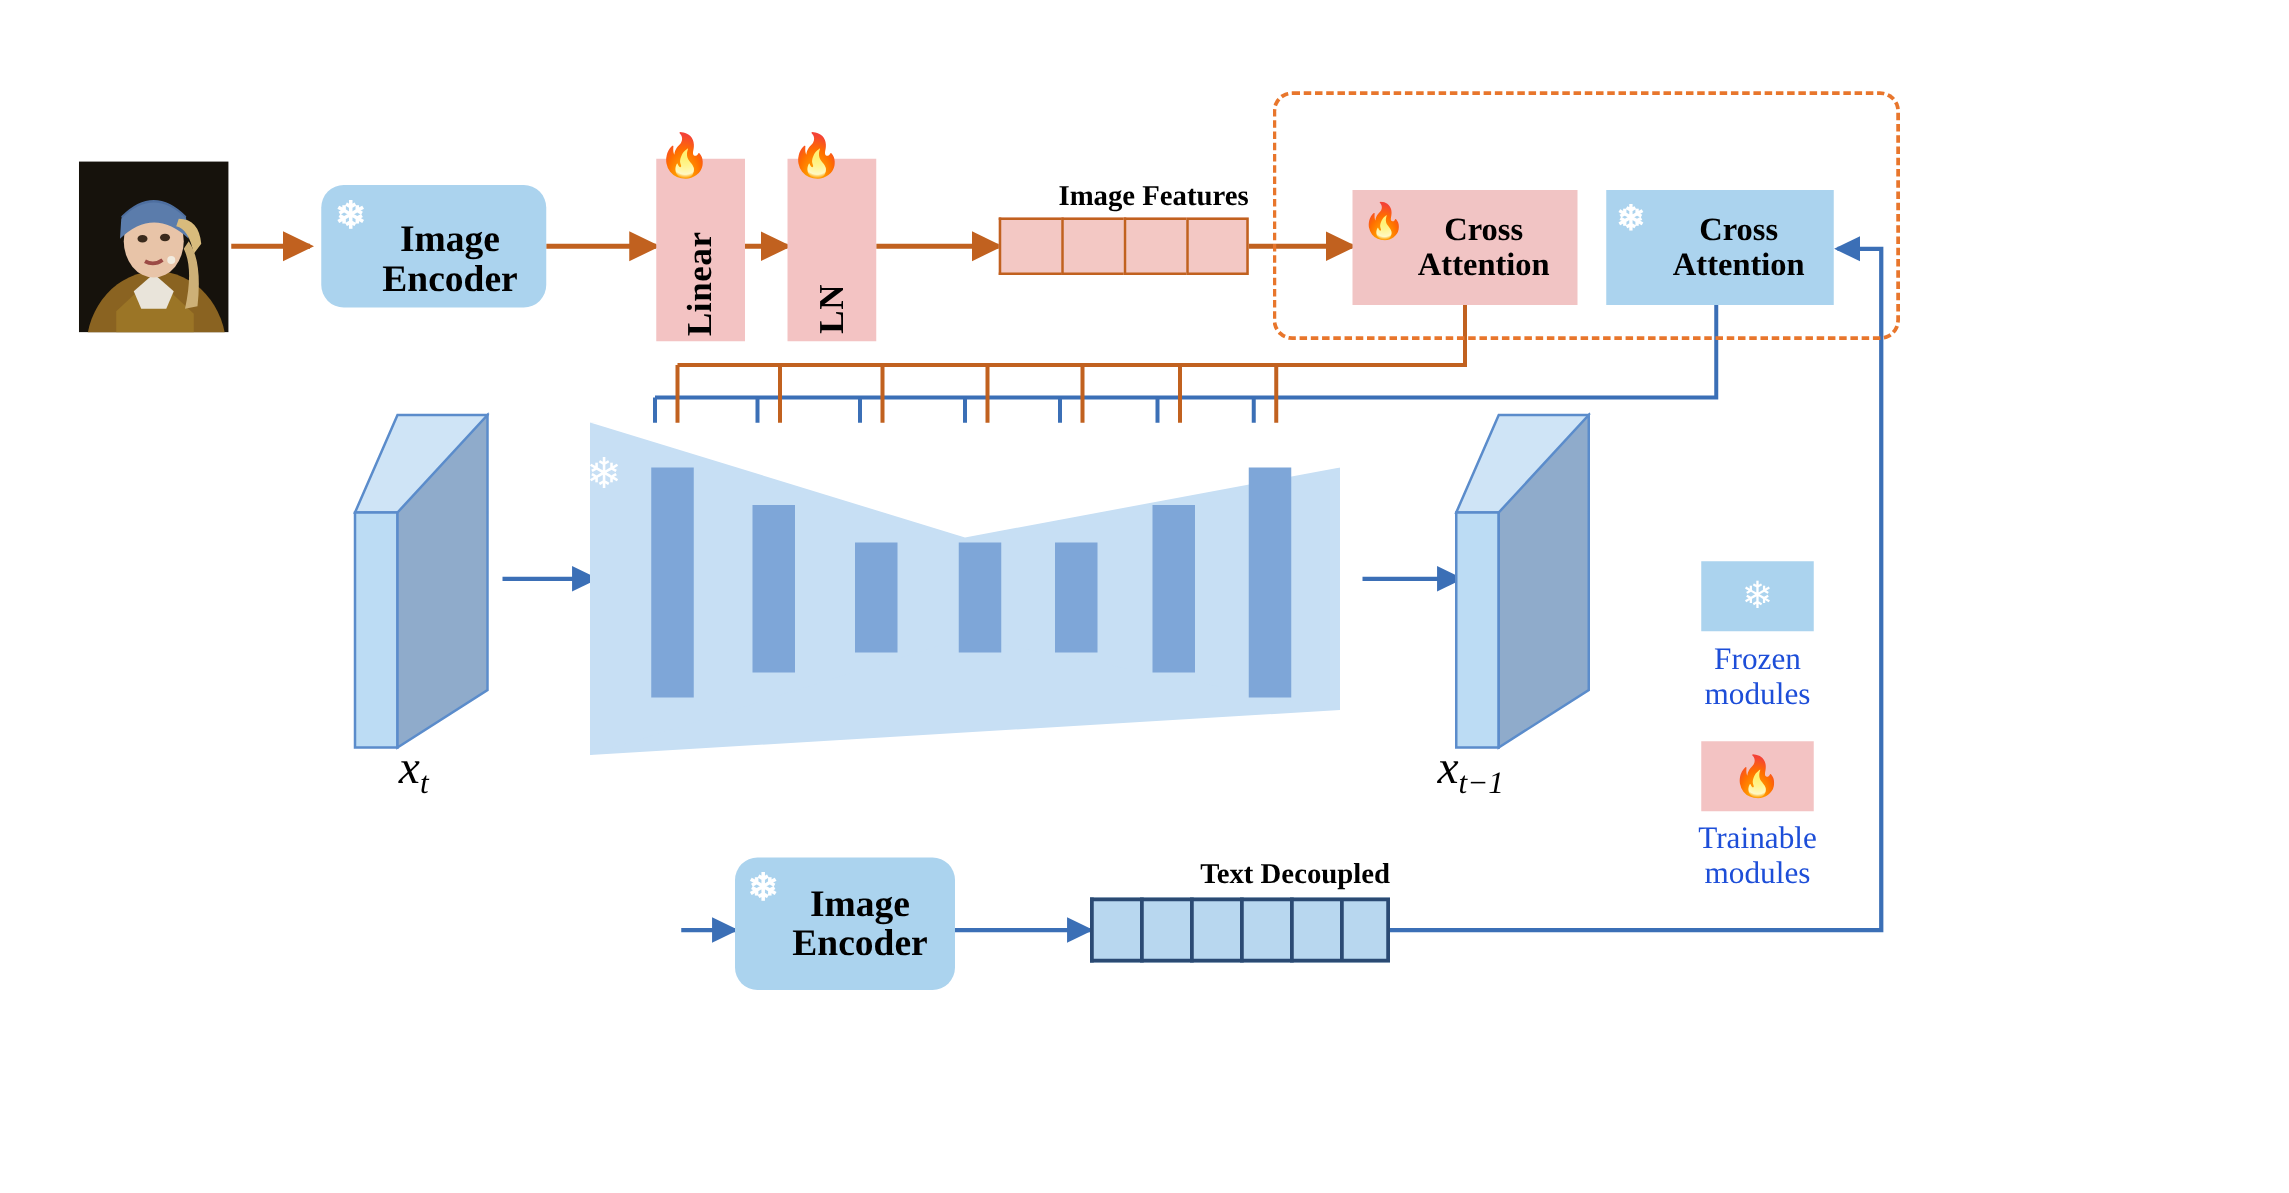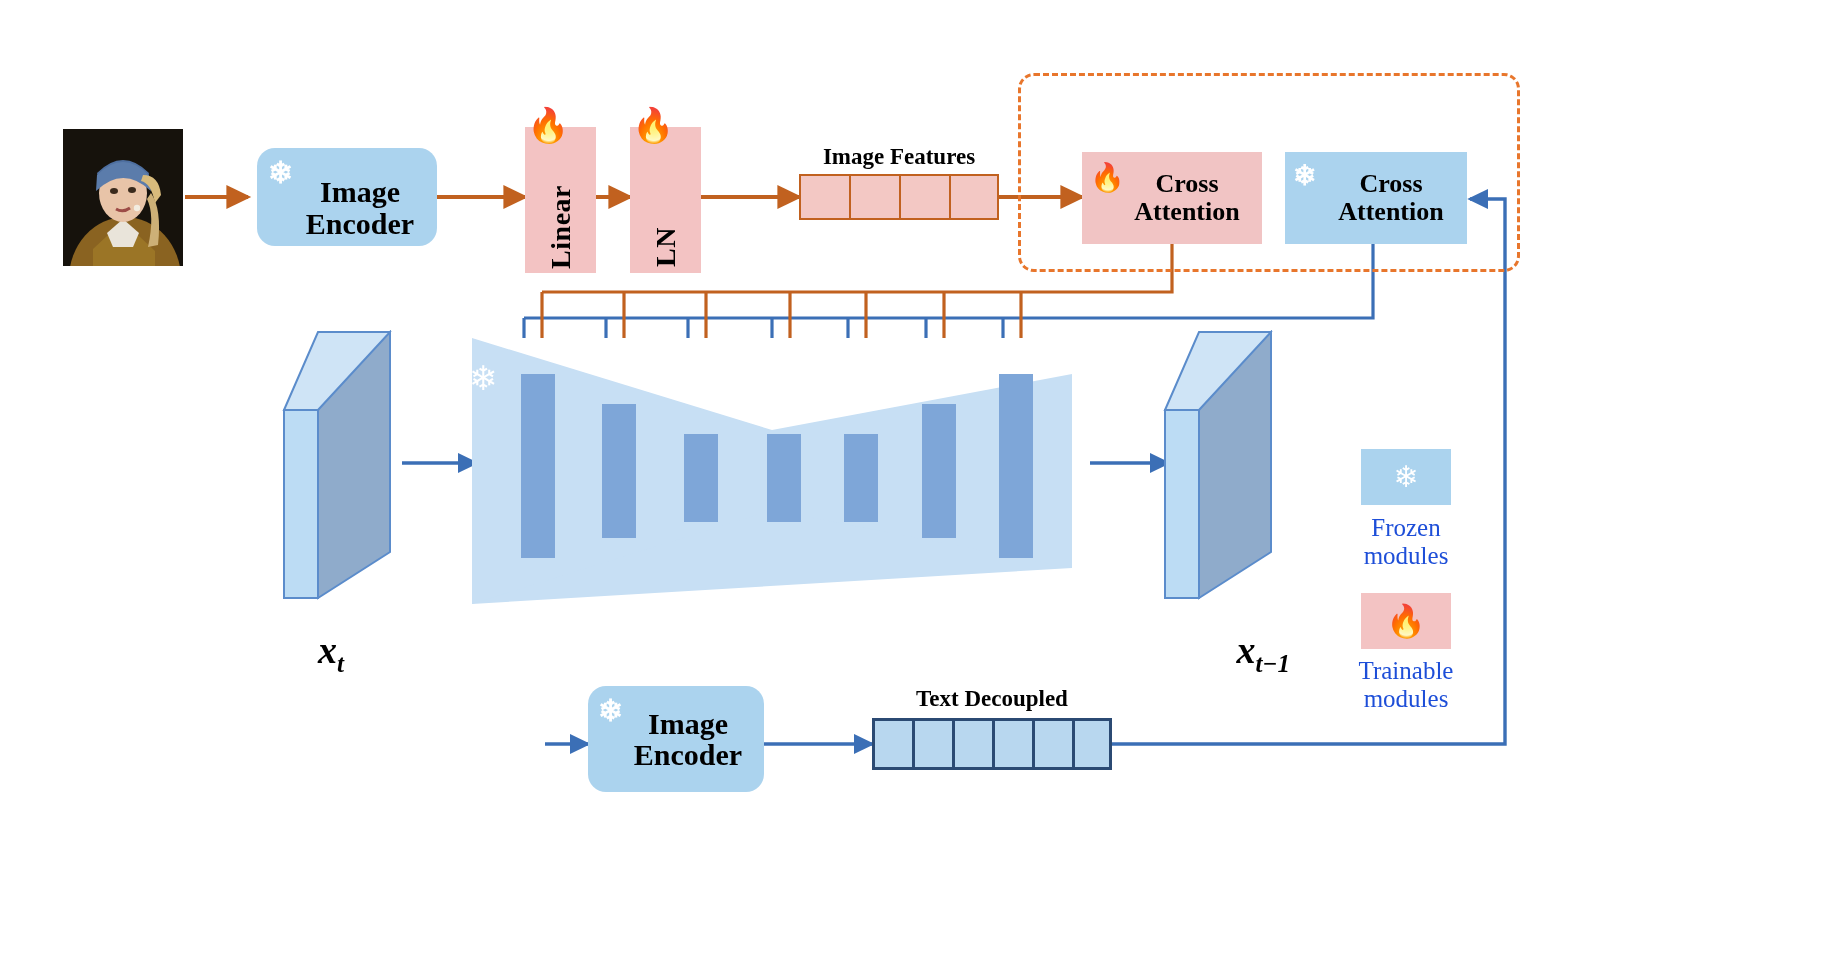--- a/index.html
+++ b/index.html
@@ -34,42 +34,42 @@
   .attbox.blue{background:#abd3ee;}
 
   
   .featstrip{display:flex;}
   .featstrip .cell{box-sizing:border-box;}
   .feat-img .cell{background:#f3c8c4;border:2px solid #c1611f;border-right-width:0;}
   .feat-img .cell:last-child{border-right-width:2px;}
   .feat-txt .cell{background:#b8d7ef;border:3px solid #2b4a73;border-right-width:0;}
   .feat-txt .cell:last-child{border-right-width:3px;}
 
-  .featlabel{font-weight:bold;color:#000;text-align:center;white-space:nowrap;}
+  .featlabel{font-weight:bold;color:#000;text-align:right;white-space:nowrap;}
 
   
   .dashgroup{
     border:3px dashed #e8762c;border-radius:16px;box-sizing:border-box;
   }
   .dashtitle{color:#c00000;font-weight:bold;white-space:nowrap;text-align:center;}
 
   
   .snow{color:#ffffff;line-height:1;}
   .flame{line-height:1;}
 
   
   .ubar{background:#7ea6d8;}
 
   
   .legswatch{display:flex;align-items:center;justify-content:center;}
   .legswatch.blue{background:#abd3ee;}
   .legswatch.pink{background:#f3c3c3;}
   .legtext{text-align:center;color:#1d4ed8;line-height:1.1;white-space:nowrap;}
 
-  .mathlabel{font-family:"Liberation Serif", serif;font-weight:bold;font-style:italic;color:#000;margin-top:36px;}
+  .mathlabel{font-family:"Liberation Serif", serif;font-weight:normal;font-style:italic;color:#000;}
   .prompt{font-weight:bold;color:#000;white-space:nowrap;}
   .unetlabel{font-weight:bold;color:#000;white-space:nowrap;}
 </style>
 </head>
 <body>
 
 <div class="stage">
 
   <svg class="layer" viewBox="0 0 1831 954">
     <defs>
@@ -222,21 +222,21 @@
   <div class="ubar abs" style="left:999px;top:374px;width:34px;height:184px;"></div>
 
 
   <div class="abs" style="left:1163px;top:330px;width:110px;height:270px;">
     <svg width="110" height="270" viewBox="0 0 110 270">
       <polygon points="2,80 36,2 108,2 74,80" fill="#cfe4f6" stroke="#5b8ccb" stroke-width="2"></polygon>
       <polygon points="2,80 2,268 36,268 36,80" fill="#bcdcf4" stroke="#5b8ccb" stroke-width="2"></polygon>
       <polygon points="36,80 108,2 108,222 36,268" fill="#8fabcb" stroke="#5b8ccb" stroke-width="2"></polygon>
     </svg>
   </div>
-  <div class="mathlabel abs" style="left:1150px;top:592px;width:140px;text-align:right;font-size:38px;">
+  <div class="mathlabel abs" style="left:1150px;top:592px;width:140px;text-align:left;font-size:38px;">
     <span>x</span><sub style="font-size:25px;">t−1</sub>
   </div>
 
   <div class="legswatch blue abs" style="left:1361px;top:449px;width:90px;height:56px;">
     <span class="snow" style="font-size:30px;">❄</span>
   </div>
   <div class="legtext abs" style="left:1331px;top:514px;width:150px;font-size:25px;">
     <span>Frozen</span><br>
     <span>modules</span>
   </div>

